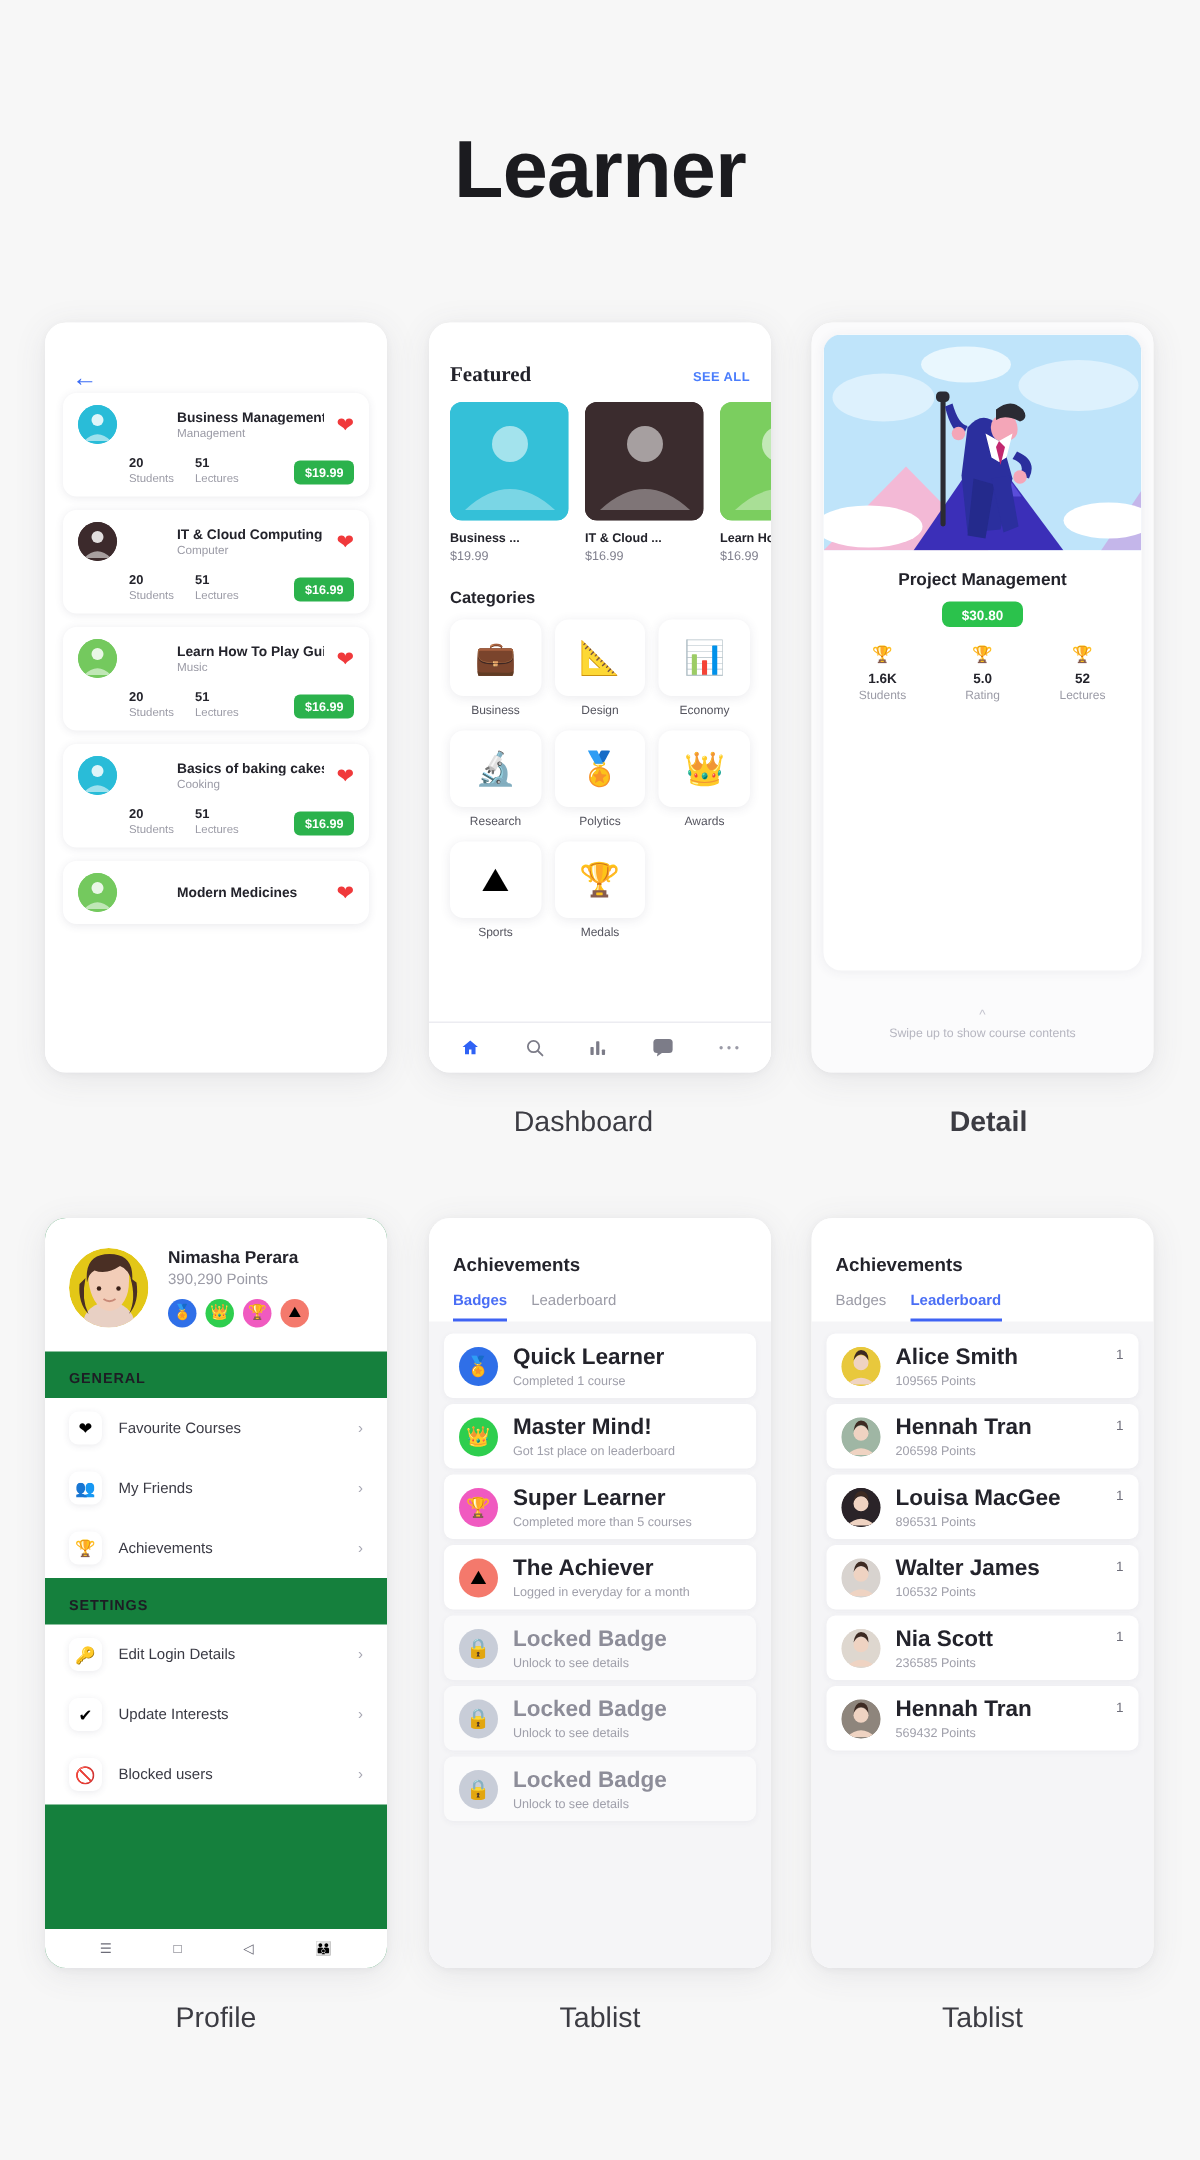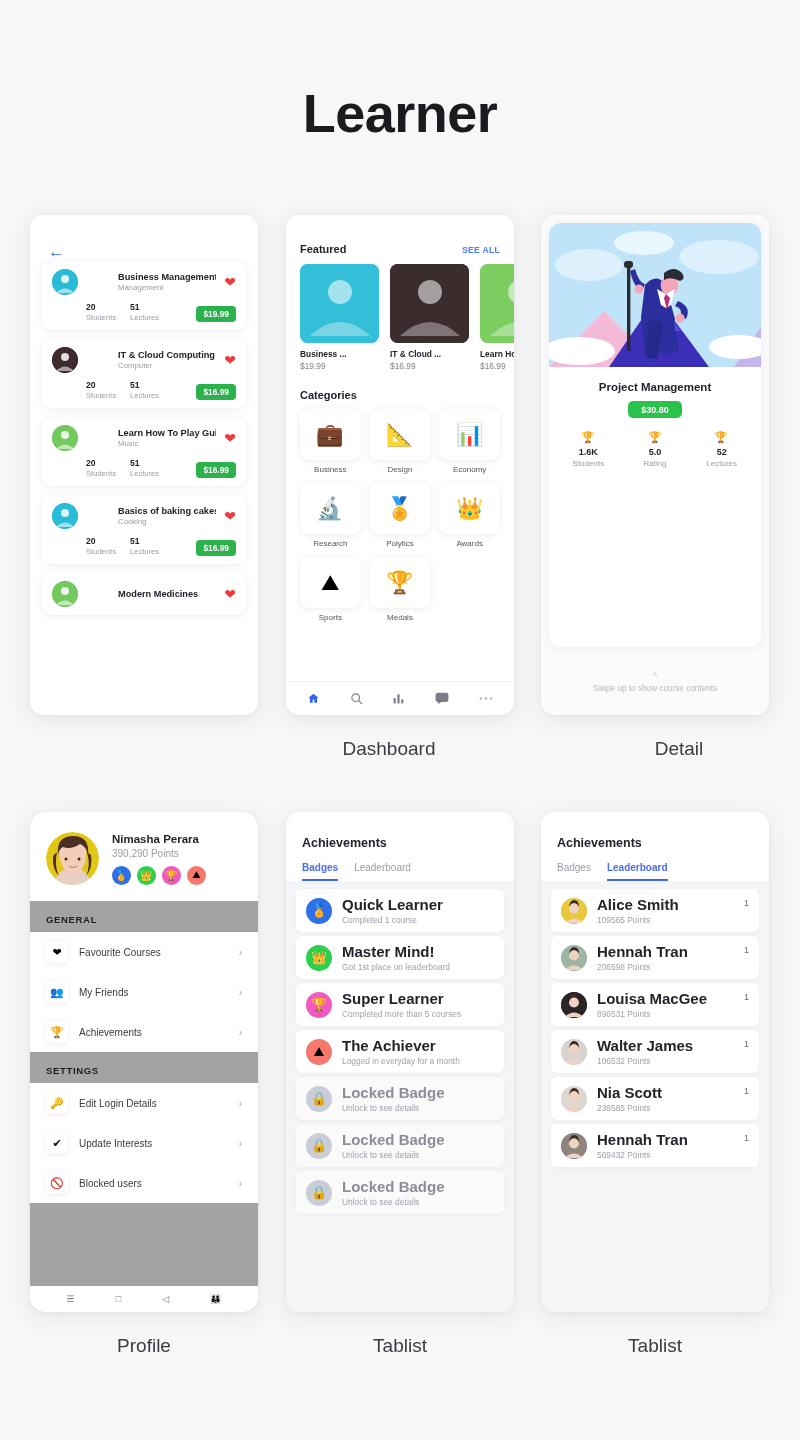--- a/index.html
+++ b/index.html
@@ -32,21 +32,21 @@
     width: 228px; text-align: center;
     font-size: 19px; color: #3c3c43; font-weight: 400;
   }
 
   
   #phone-card      { left: 30px;  top: 215px; }
   #phone-dashboard { left: 286px; top: 215px; }
   #phone-detail    { left: 541px; top: 215px; }
   #cap-card      { left: 30px;  top: 738px; }
   #cap-dashboard { left: 275px; top: 738px; }
-  #cap-detail    { left: 565px; top: 738px; }
+  #cap-detail    { left: 545px; top: 738px; font-weight: bold; }
   
   #phone-profile  { left: 30px;  top: 812px; }
   #phone-tablist1 { left: 286px; top: 812px; }
   #phone-tablist2 { left: 541px; top: 812px; }
   #cap-profile  { left: 30px;  top: 1335px; }
   #cap-tablist1 { left: 286px; top: 1335px; }
   #cap-tablist2 { left: 541px; top: 1335px; }
 
   
   .card-screen { padding: 0; height: 100%; position: relative; background:#fff; }
@@ -81,21 +81,21 @@
   .price-pill {
     margin-left: auto; background: #2bb24c; color: #fff;
     font-size: 8.4px; font-weight: 600;
     padding: 3px 7px; border-radius: 4px;
   }
 
   
   .dash { height: 100%; display: flex; flex-direction: column; background:#fff; }
   .dash-body { flex: 1; padding: 28px 14px 0 14px; overflow: hidden; }
   .sec-head { display: flex; align-items: baseline; justify-content: space-between; }
-  .sec-title { font-size: 11px; font-weight: 700; color: #23232b; }
+  .sec-title { font-size: 14px; font-weight: 700; color: #23232b; font-family: Liberation Serif, serif; }
   .see-all { font-size: 8.6px; font-weight: 700; color: #4a7dfc; letter-spacing: .3px; }
   .featured-row { display: flex; gap: 11px; margin-top: 9px; }
   .feat { width: 79px; flex: 0 0 79px; }
   .feat-img { width: 79px; height: 79px; border-radius: 8px; overflow: hidden; position: relative; }
   .feat-name { font-size: 8.4px; font-weight: 700; color: #23232b; margin-top: 6px; white-space: nowrap; overflow: hidden; }
   .feat-price { font-size: 8.4px; color: #81818e; margin-top: 2px; }
   .cats-title { font-size: 11px; font-weight: 700; color: #23232b; margin-top: 18px; }
   .cat-grid { display: grid; grid-template-columns: repeat(3, 1fr); gap: 9px 9px; margin-top: 8px; }
   .cat-cell { text-align: center; }
   .cat-tile {
@@ -128,21 +128,21 @@
   .detail-stats { display: flex; margin-top: 14px; padding: 0 6px; }
   .dstat { flex: 1; text-align: center; }
   .dstat-icon { font-size: 11px; line-height: 1; }
   .dstat-num { font-size: 9px; font-weight: 700; color: #23232b; margin-top: 4px; text-align: center; }
   .dstat-lbl { font-size: 8px; color: #9b9ba6; margin-top: 2px; }
   .swipe { position: absolute; left: 0; right: 0; bottom: 22px; text-align: center; }
   .swipe-chev { font-size: 9px; color: #c5c5cf; line-height: 1; }
   .swipe-txt { font-size: 8.2px; color: #b6b6c0; margin-top: 3px; }
 
   
-  .profile { height: 100%; background: #a3a3a3; display: flex; flex-direction: column; }
+  .profile { height: 100%; background: #15803d; display: flex; flex-direction: column; }
   .prof-head { background: #fff; padding: 20px 16px 16px 16px; border-radius: 0; }
   .prof-top { display: flex; align-items: center; gap: 13px; }
   .prof-pic { width: 53px; height: 53px; border-radius: 50%; flex: 0 0 53px; overflow: hidden; }
   .prof-name { font-size: 11.5px; font-weight: 700; color: #23232b; }
   .prof-points { font-size: 10px; color: #9b9ba6; margin-top: 3px; }
   .badge-row { display: flex; gap: 6px; margin-top: 7px; }
   .badge-c {
     width: 19px; height: 19px; border-radius: 50%;
     display: flex; align-items: center; justify-content: center; font-size: 10px;
   }

